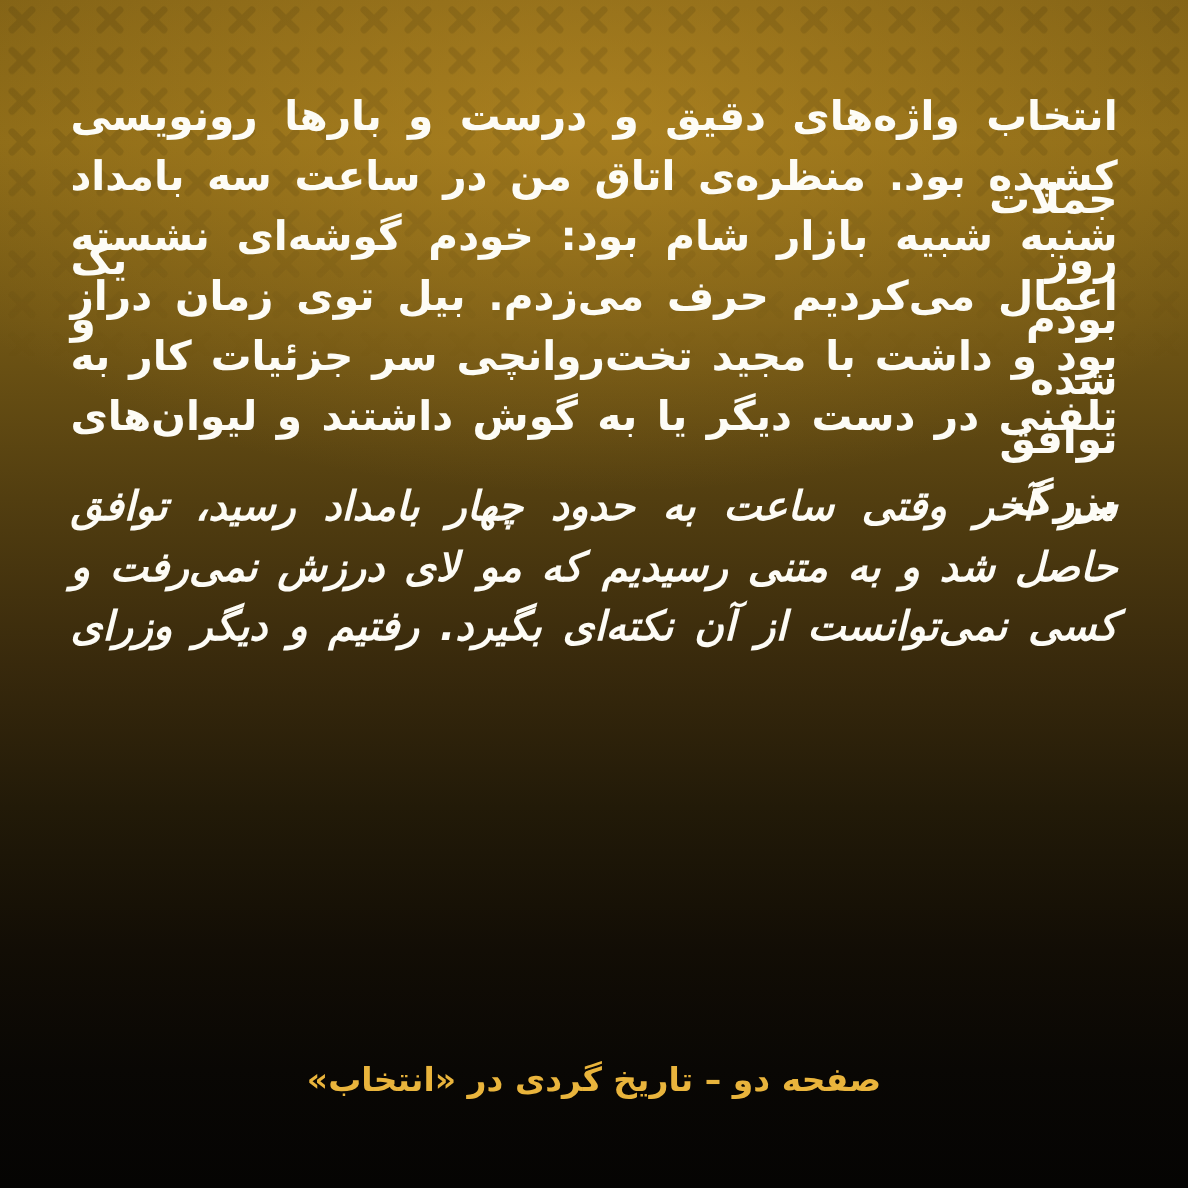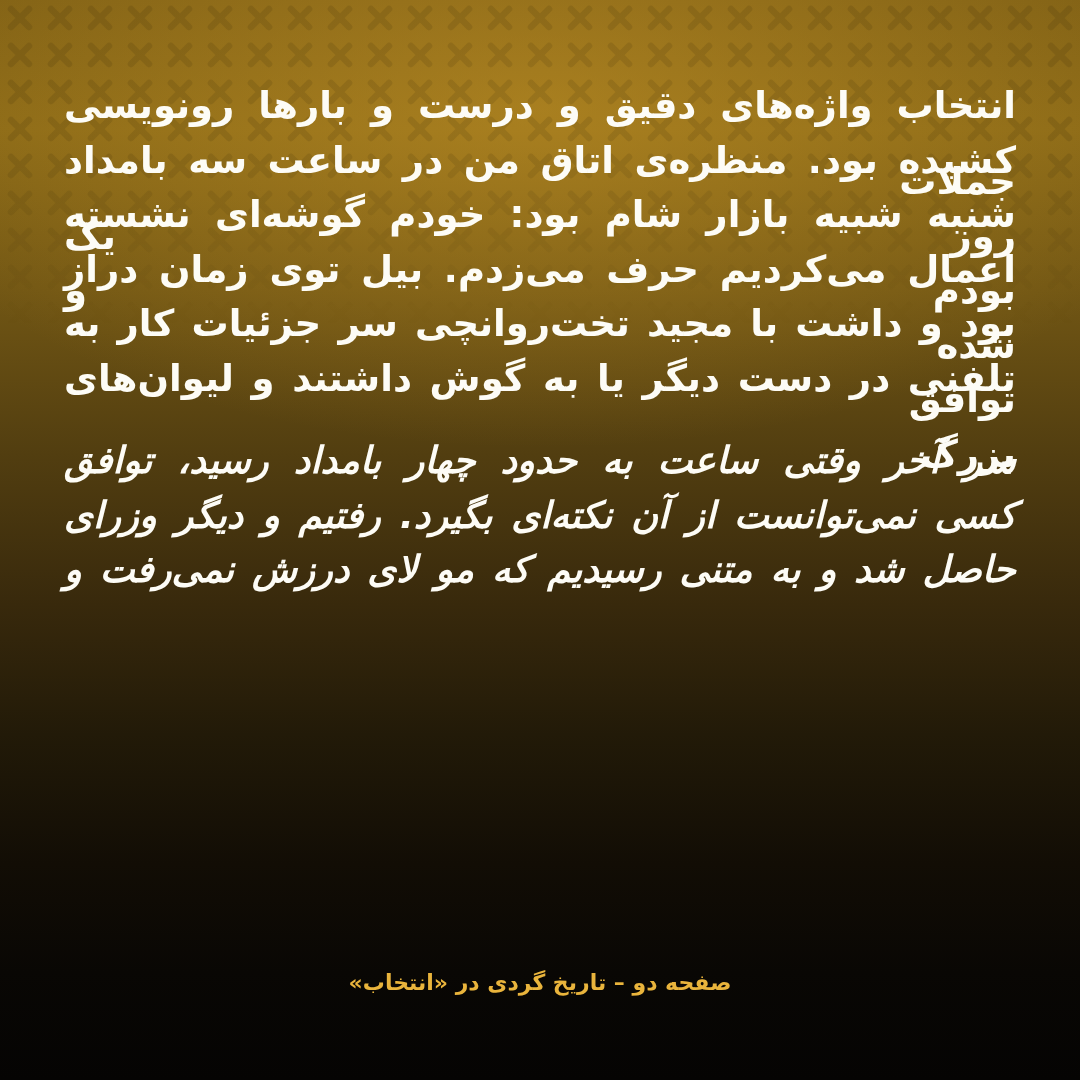--- a/index.html
+++ b/index.html
@@ -61,21 +61,21 @@
   .footer {
     position: absolute;
     top: 960px;
     left: 0;
     right: 0;
     height: 46px;
     line-height: 46px;
     text-align: center;
     direction: rtl;
     color: #e9b43c;
-    font-size: 22px;
+    font-size: 30px;
     font-weight: bold;
   }
 </style>
 </head>
 <body>
 
 <div class="page">
 
   <svg class="xpattern" width="1080" height="330" viewBox="0 0 1080 330" xmlns="http://www.w3.org/2000/svg">
     <defs>
@@ -90,20 +90,20 @@
     <div class="para">
       <div class="l j">انتخاب واژه‌های دقیق و درست و بارها رونویسی جملات</div>
       <div class="l j">کشیده بود. منظره‌ی اتاق من در ساعت سه بامداد روز یک</div>
       <div class="l j">شنبه شبیه بازار شام بود: خودم گوشه‌ای نشسته بودم و</div>
       <div class="l j">اعمال می‌کردیم حرف می‌زدم. بیل توی زمان دراز شده</div>
       <div class="l j">بود و داشت با مجید تخت‌روانچی سر جزئیات کار به توافق</div>
       <div class="l j">تلفنی در دست دیگر یا به گوش داشتند و لیوان‌های بزرگ</div>
     </div>
     <div class="para para2">
       <div class="l j">سر آخر وقتی ساعت به حدود چهار بامداد رسید، توافق</div>
+      <div class="l j">حاصل شد و به متنی رسیدیم که مو لای درزش نمی‌رفت و</div>
       <div class="l j">کسی نمی‌توانست از آن نکته‌ای بگیرد. رفتیم و دیگر وزرای</div>
-      <div class="l j">حاصل شد و به متنی رسیدیم که مو لای درزش نمی‌رفت و</div>
     </div>
   </div>
 
   <div class="footer">صفحه دو – تاریخ گردی در «انتخاب»</div>
 
 </div>
 
 </body></html>

